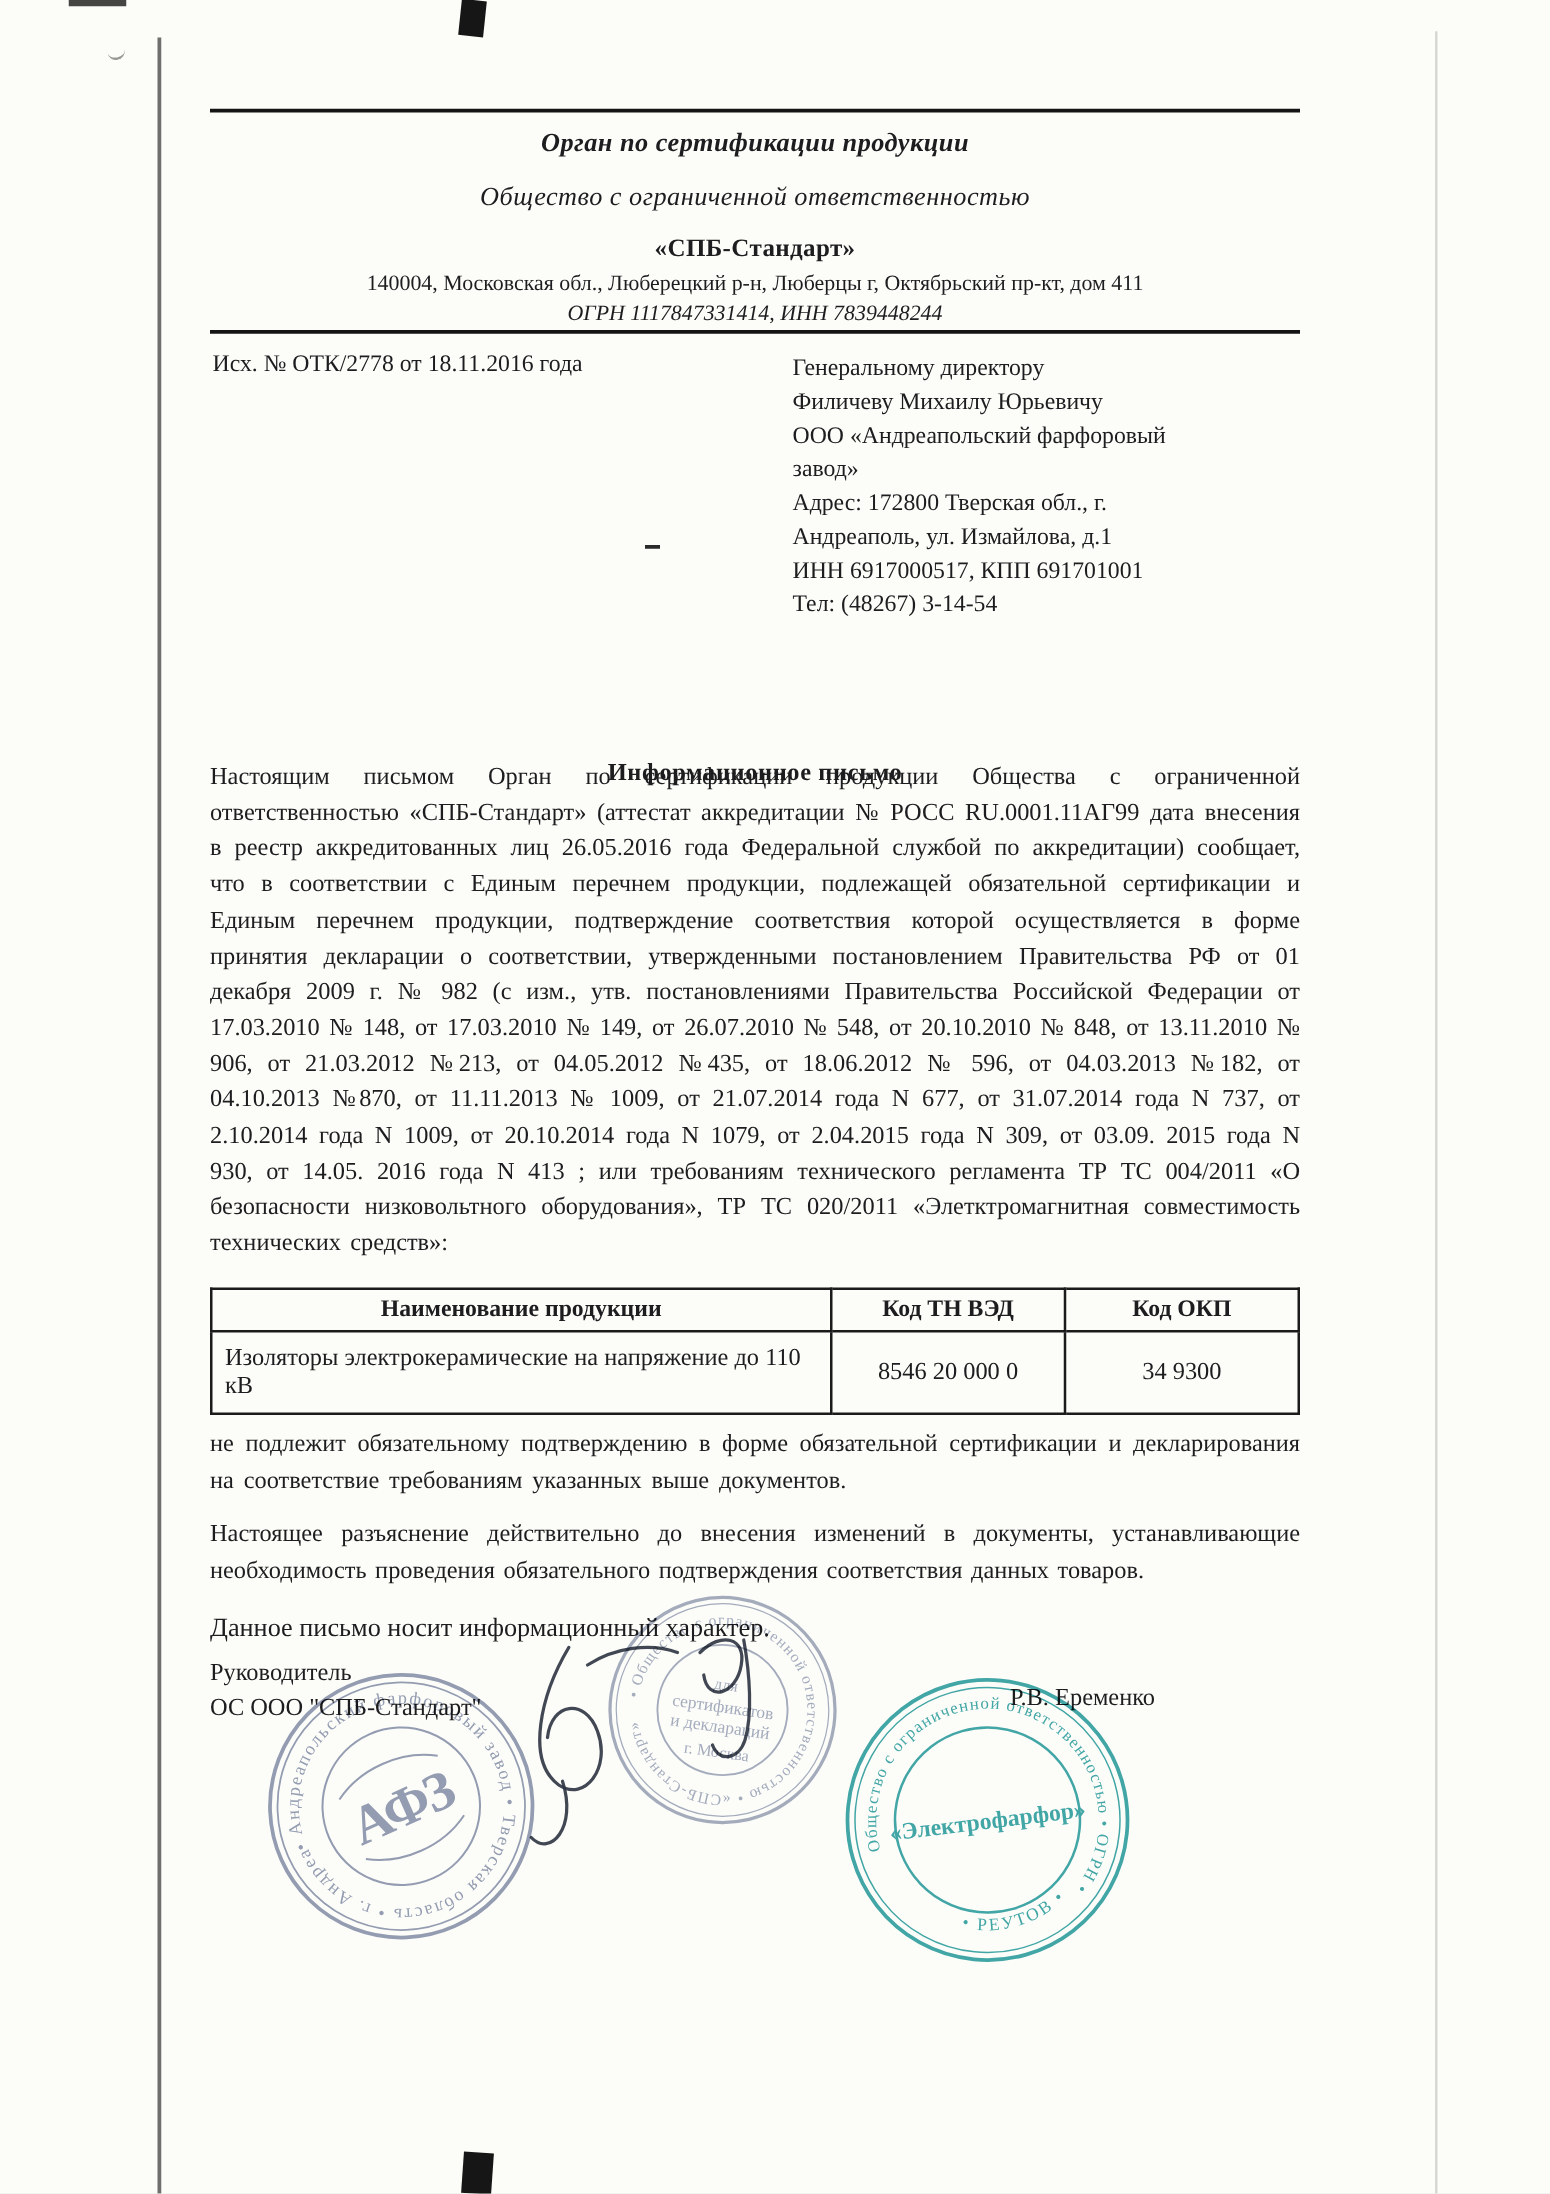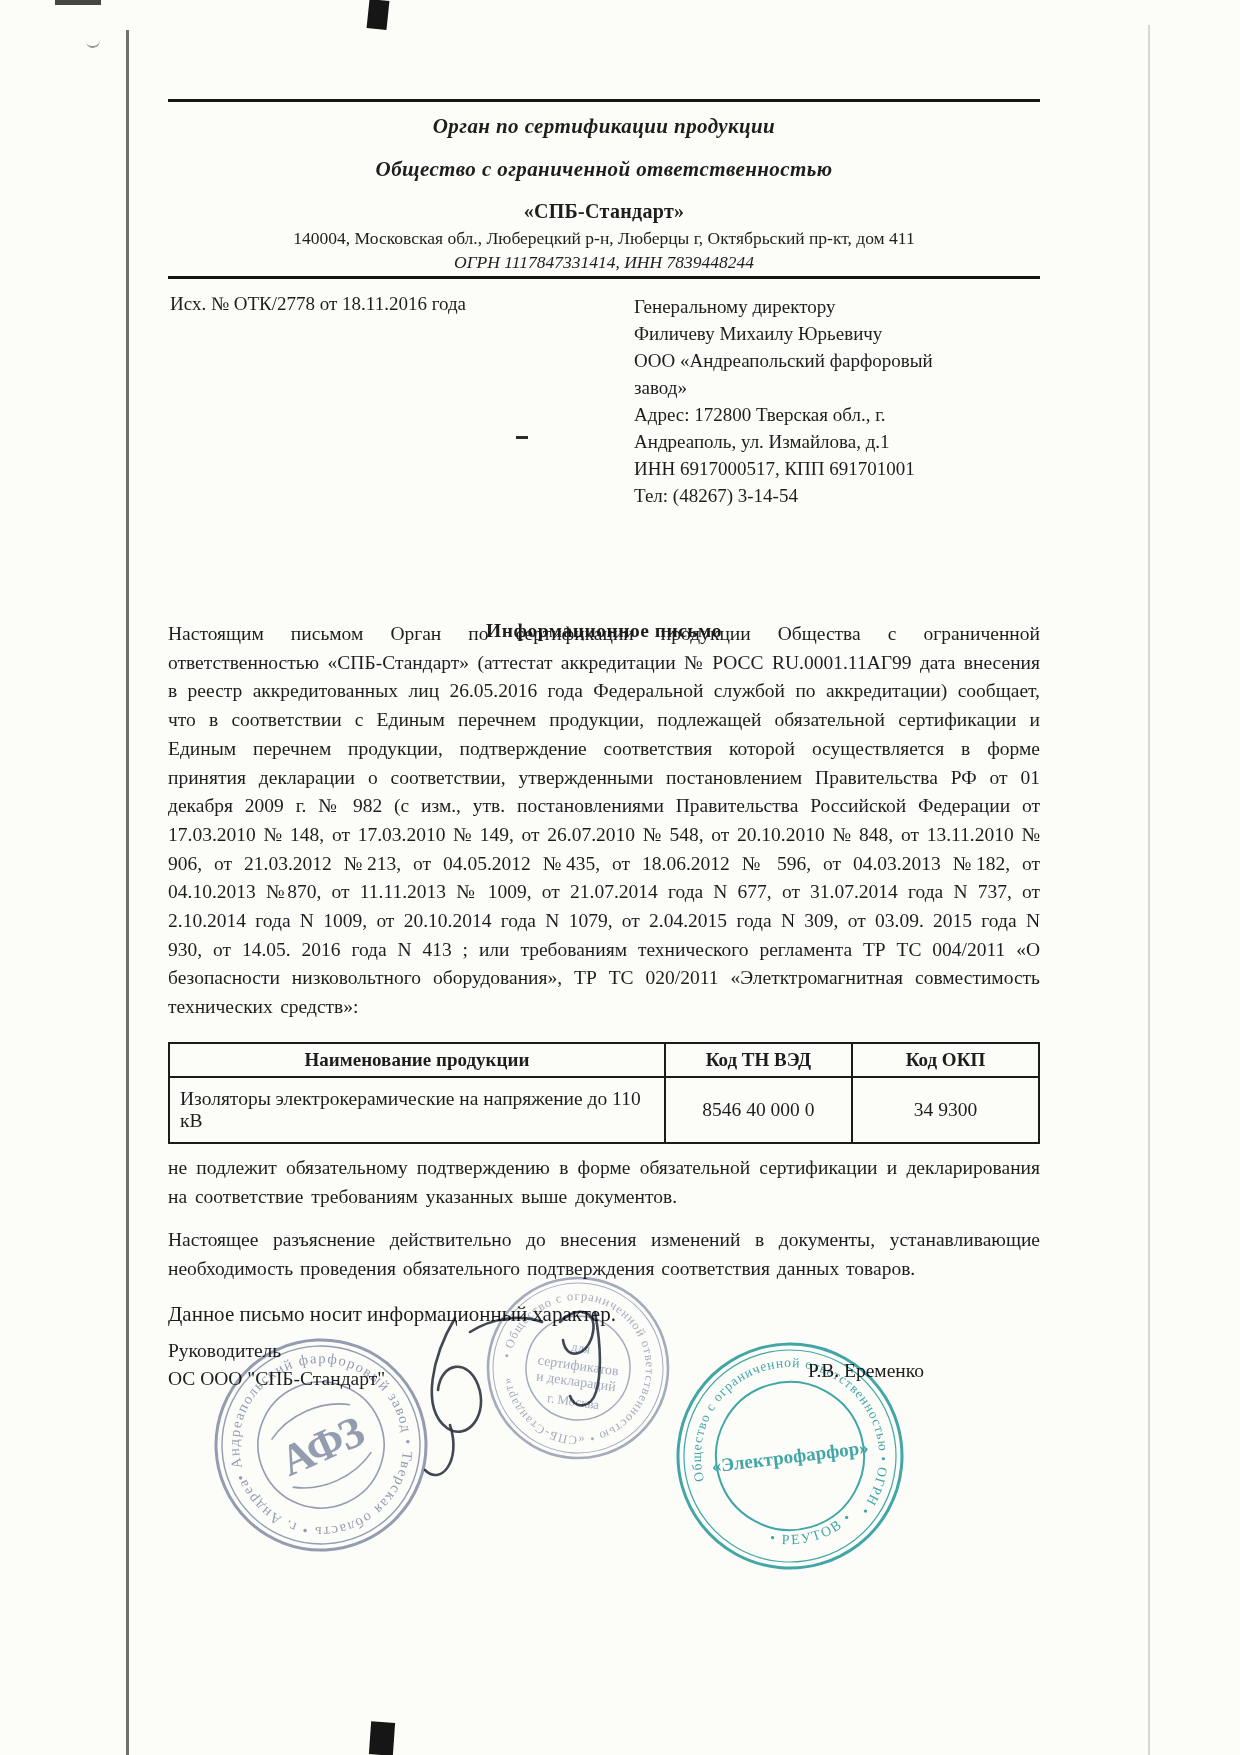--- a/index.html
+++ b/index.html
@@ -13,27 +13,27 @@
   .art { position:absolute; background:#161616; }
   .art-left-line   { left:126px; top:30px; width:3px; height:1725px; background:#565656; opacity:.85; }
   .art-right-line  { left:1148px; top:25px; width:2px; height:1730px; background:#c8c8c4; opacity:.7; }
   .art-top-mark    { left:368px; top:0; width:20px; height:29px; transform:rotate(6deg); }
   .art-bottom-mark { left:370px; top:1722px; width:24px; height:33px; transform:rotate(4deg); }
   .art-topleft     { left:55px; top:0; width:46px; height:5px; opacity:.8; }
   .art-dash        { left:516px; top:436px; width:12px; height:3px; background:#2a2a2a; }
   .art-pencil      { left:86px; top:36px; width:14px; height:10px; border-bottom:2px solid #9a9a94;
                      border-radius:0 0 8px 8px; background:none; transform:rotate(-10deg); }
   
-  .doc { position:absolute; left:168px; top:12px; width:872px; height:1439px; }
+  .doc { position:absolute; left:168px; top:0; width:872px; height:1439px; }
   .rule { position:absolute; left:0; right:0; height:3px; background:#141414; }
   .rule-top { top:87px; }
   .rule-mid { top:264px; }
   .hline { position:absolute; left:0; right:0; text-align:center; }
   .h1 { top:102px; font-size:21px; font-weight:bold; font-style:italic; letter-spacing:.4px; }
-  .h2 { top:145px; font-size:21px; font-weight:bold; font-style:italic; letter-spacing:.4px; }
+  .h2 { top:145px; font-size:21px; font-weight:normal; font-style:italic; letter-spacing:.4px; }
   .h3 { top:188px; font-size:20px; font-weight:bold; letter-spacing:.3px; }
   .h4 { top:216px; font-size:17.5px; }
   .h5 { top:240px; font-size:17.5px; font-style:italic; }
   .ref { position:absolute; left:2px; top:281px; font-size:19px; }
   .addressee { position:absolute; left:466px; top:281px; width:336px; font-size:19px; line-height:27px; }
   .title { position:absolute; left:0; right:0; top:564px; text-align:center;
            font-size:19.5px; font-weight:bold; letter-spacing:.5px;margin-top:44px; }
   .bodyp { position:absolute; left:0; top:608px; width:872px; font-size:19.5px;
            line-height:28.7px; text-align:justify; word-spacing:2.5px; }
   .ctable { position:absolute; left:0; top:1030px; width:872px; border-collapse:collapse;
@@ -110,21 +110,21 @@
       <thead>
         <tr>
           <th>Наименование продукции</th>
           <th>Код ТН ВЭД</th>
           <th>Код ОКП</th>
         </tr>
       </thead>
       <tbody>
         <tr>
           <td class="c1">Изоляторы электрокерамические на напряжение до 110 кВ</td>
-          <td>8546 40 000 0</td>
+          <td>8546 20 000 0</td>
           <td>34 9300</td>
         </tr>
       </tbody>
     </table>
 
     <div class="p2">не подлежит обязательному подтверждению в форме обязательной сертификации и декларирования на соответствие требованиям указанных выше документов.</div>
     <div class="p3">Настоящее разъяснение действительно до внесения изменений в документы, устанавливающие необходимость проведения обязательного подтверждения соответствия данных товаров.</div>
     <div class="p4">Данное письмо носит информационный характер.</div>
 
     <div class="sig1">Руководитель</div>

